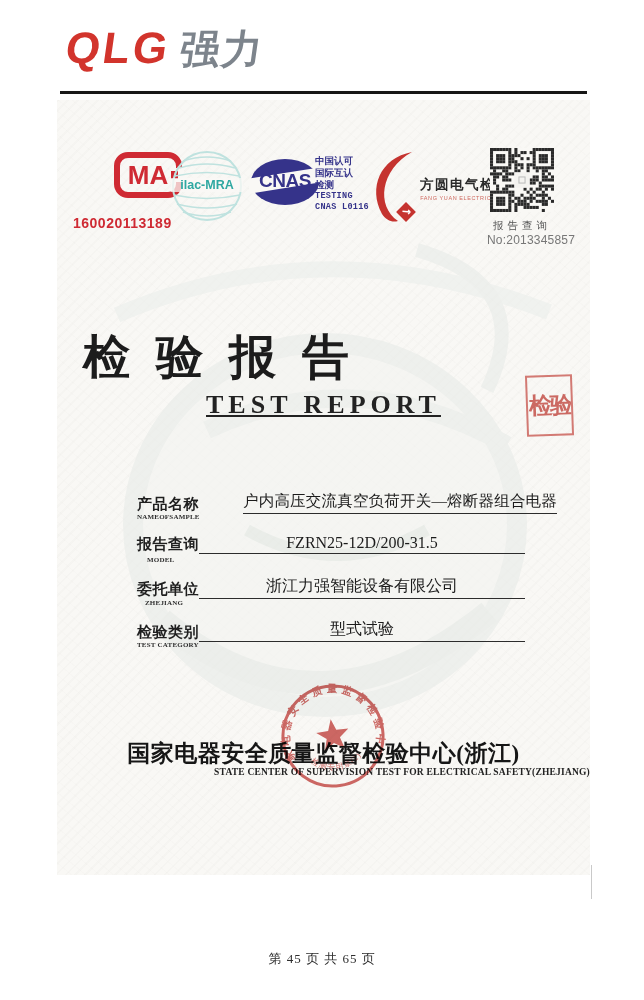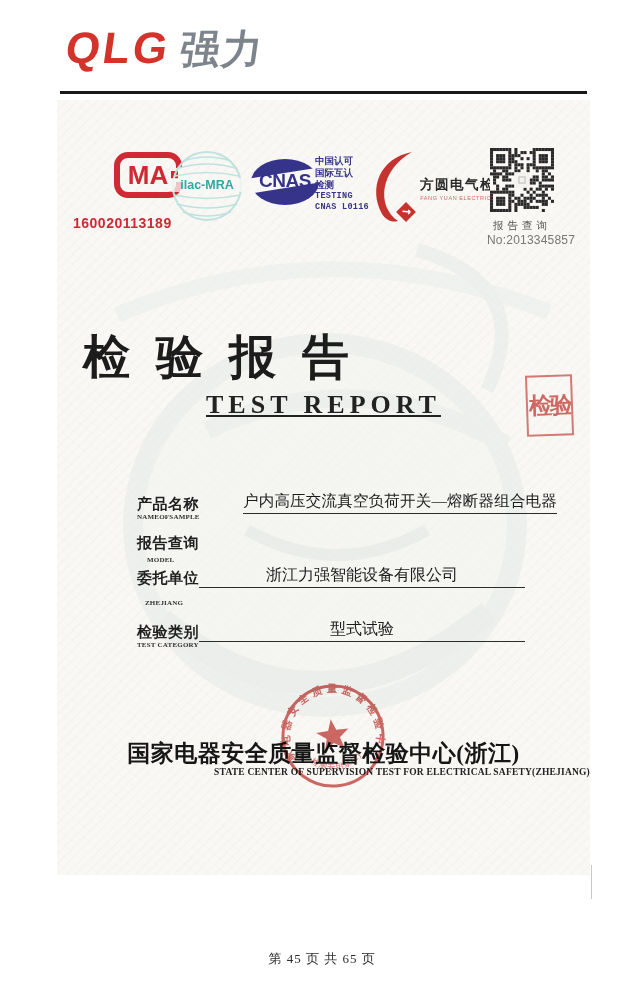--- a/index.html
+++ b/index.html
@@ -74,21 +74,21 @@
   
   .form-row{position:absolute;left:80px;width:388px;display:flex;align-items:flex-end;}
   .f-label{font-size:15px;font-weight:bold;color:#1f1f1f;white-space:nowrap;letter-spacing:.5px;}
   .f-valuebox{flex:1;border-bottom:1.6px solid #2c2c2c;text-align:center;
               font-size:16px;color:#1b1b1b;white-space:nowrap;padding-bottom:1px;}
   .f-valuebox.left{text-align:left;font-size:15.5px;letter-spacing:.2px;}
   .f-sub{position:absolute;left:80px;font-size:7px;color:#2f2f2f;
          font-family:"Liberation Serif",serif;font-weight:bold;letter-spacing:.2px;}
   .row1{top:391px;gap:44px;} .sub1{top:413px;left:80px;}
   .row2{top:434px;} .sub2{top:456px;left:90px;}
-  .row3{top:465px;} .sub3{top:499px;left:88px;}
+  .row3{top:476px;} .sub3{top:499px;left:88px;}
   .row4{top:519px;} .sub4{top:541px;left:80px;}
 
   
   .issuer-cn{position:absolute;left:0;top:638px;width:533px;text-align:center;
              font-size:23px;font-weight:bold;color:#161616;letter-spacing:.5px;}
   .issuer-en{position:absolute;left:0;top:667px;width:533px;text-align:right;
              font-size:9.5px;font-weight:bold;color:#222;letter-spacing:.2px;}
   .issuer-sub{position:absolute;left:0;top:687px;width:533px;text-align:center;
               font-size:14px;color:#1d1d1d;letter-spacing:4px;}
 
@@ -410,20 +410,21 @@
     <div class="side-stamp">检验专</div>
 
     <div class="form-row row1">
       <span class="f-label">产品名称</span>
       <span class="f-valuebox left">户内高压交流真空负荷开关—熔断器组合电器</span>
     </div>
     <div class="f-sub sub1">NAMEOFSAMPLE</div>
 
     <div class="form-row row2">
       <span class="f-label">报告查询</span>
+      <span class="f-valuebox">FZRN25-12D/200-31.5</span>
     </div>
     <div class="f-sub sub2">MODEL</div>
 
     <div class="form-row row3">
       <span class="f-label">委托单位</span>
       <span class="f-valuebox">浙江力强智能设备有限公司</span>
     </div>
     <div class="f-sub sub3">ZHEJIANG</div>
 
     <div class="form-row row4">

